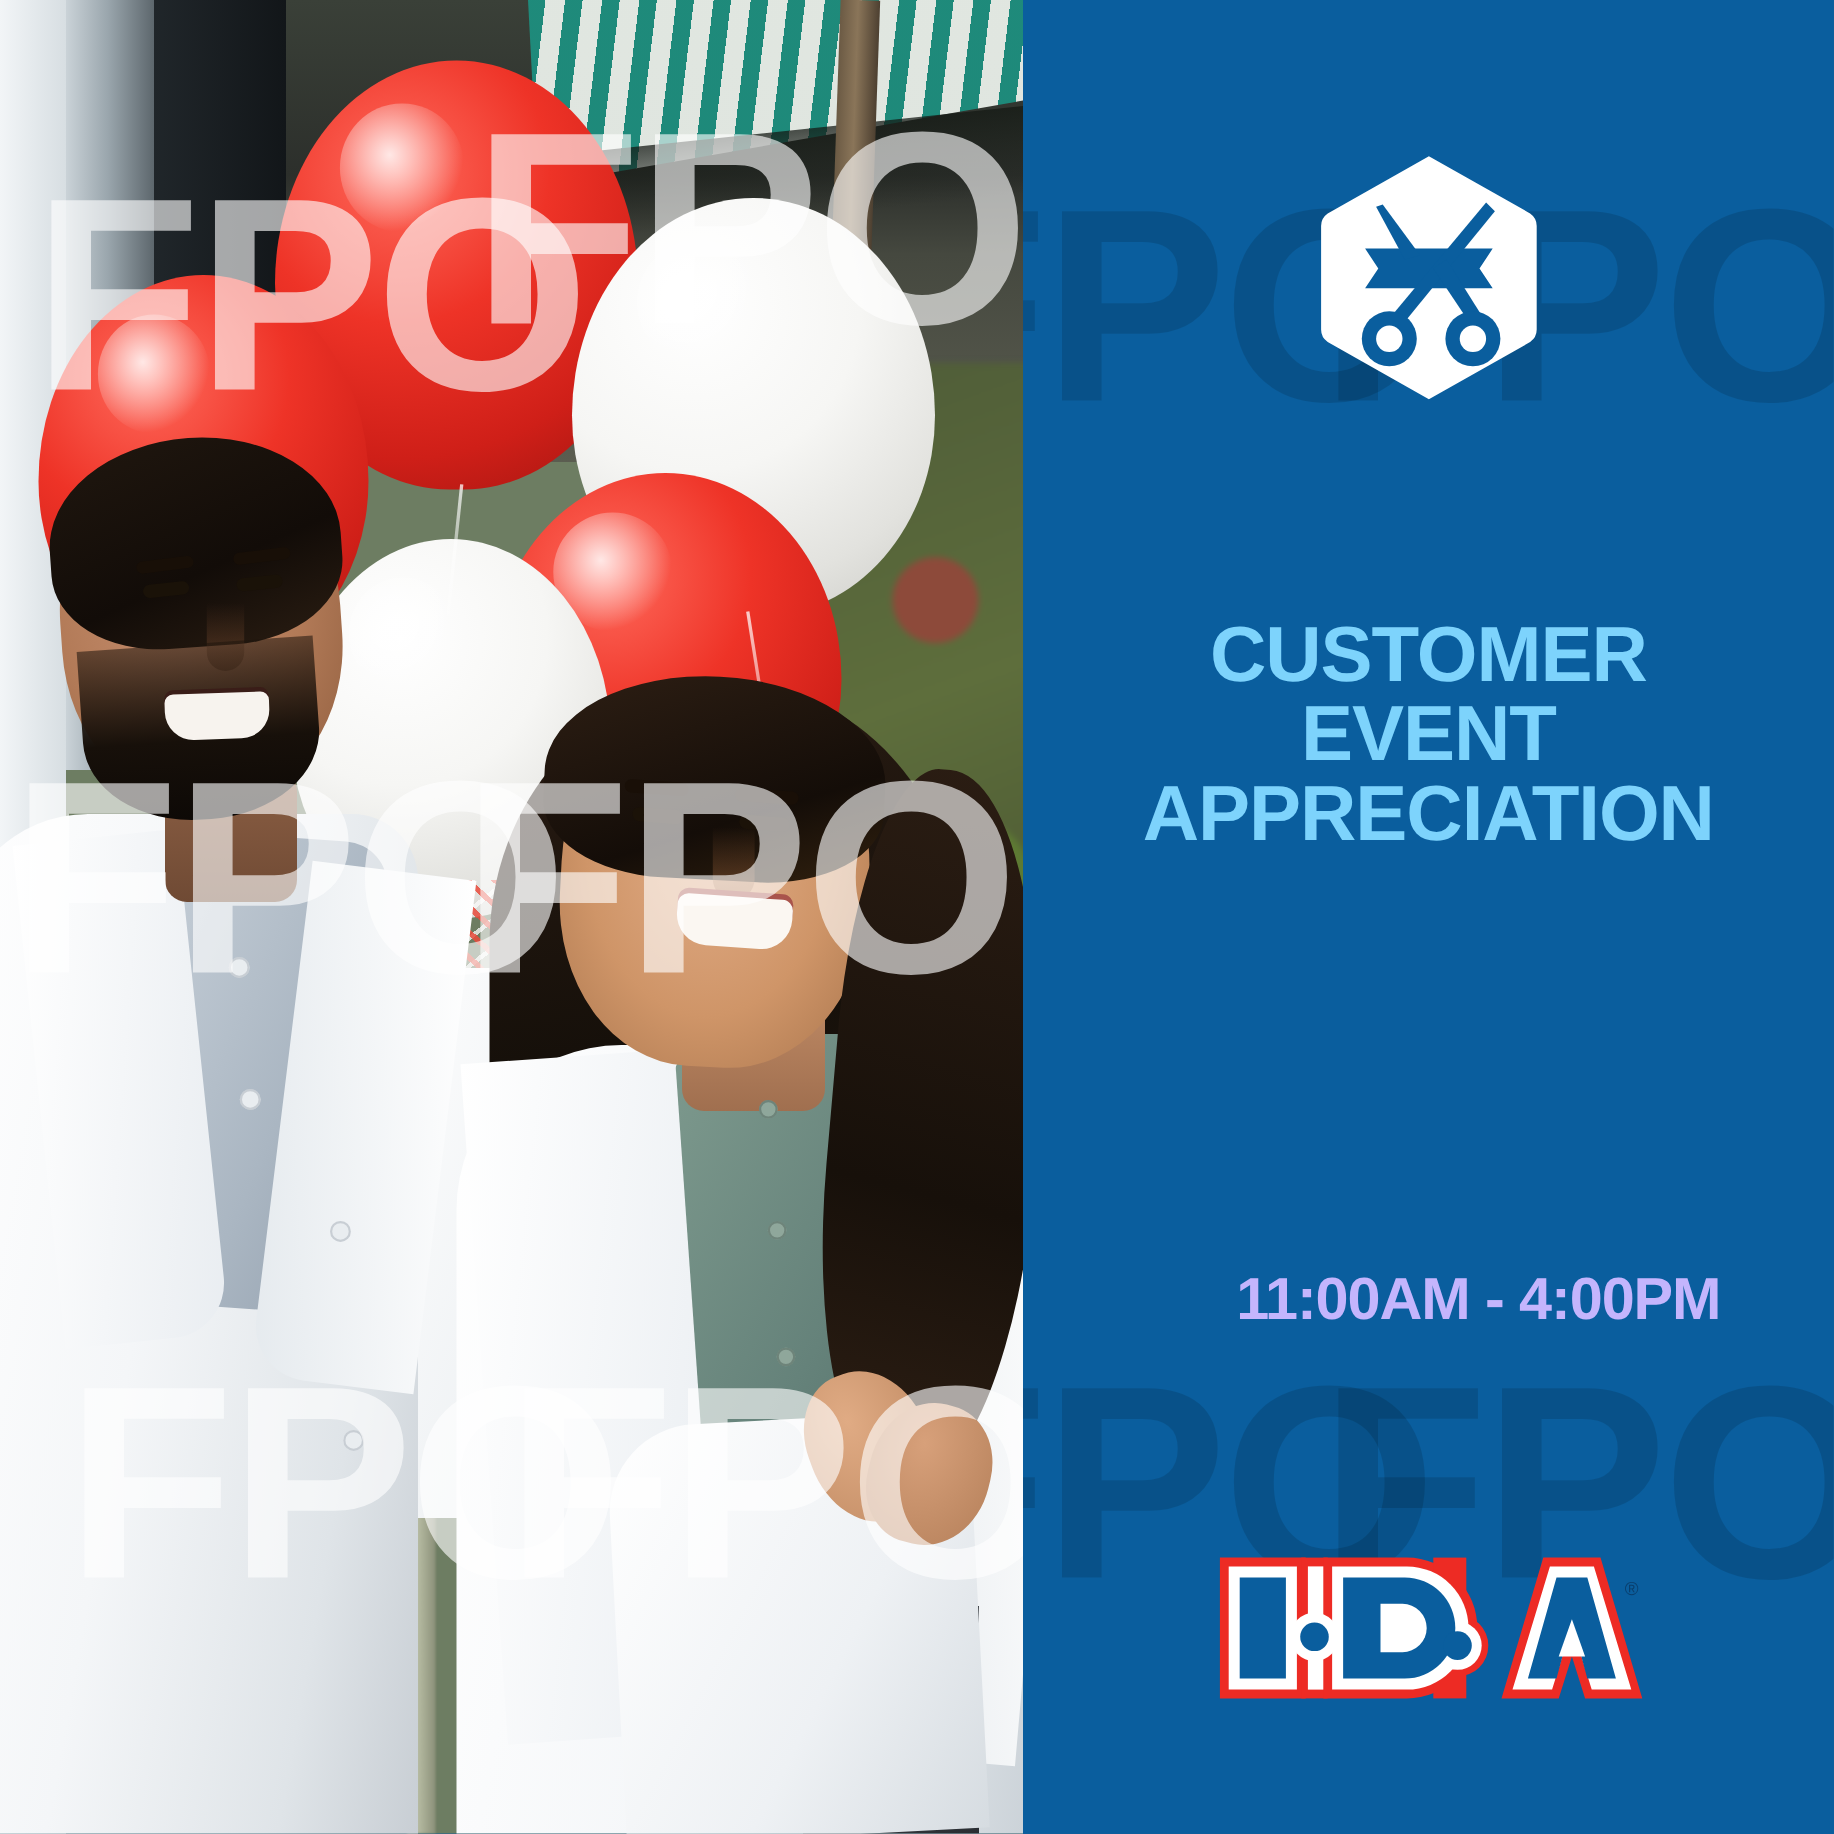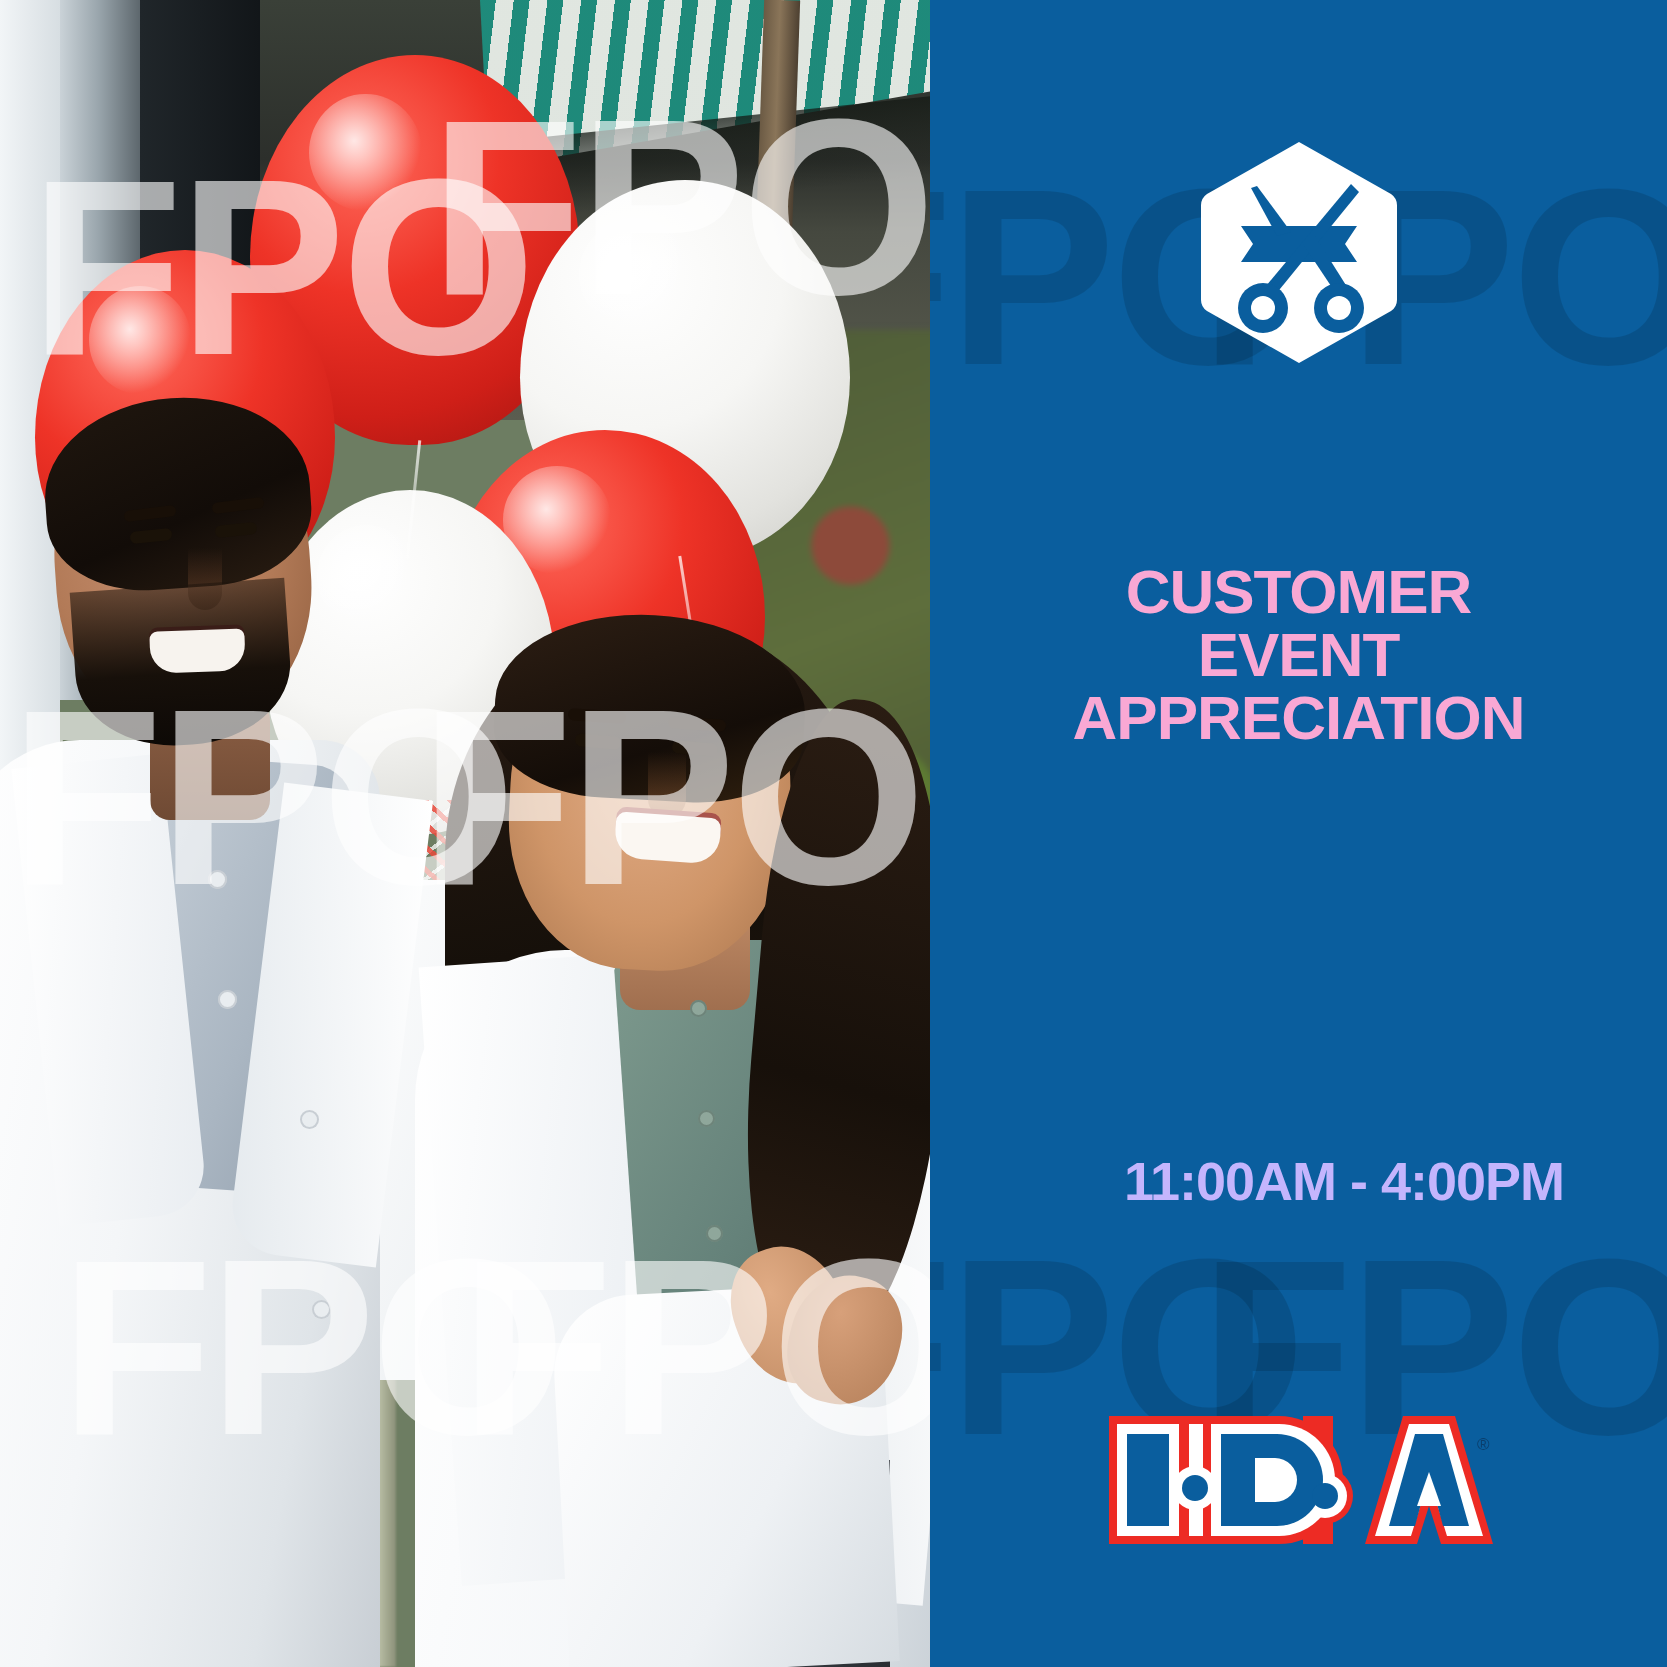--- a/index.html
+++ b/index.html
@@ -317,23 +317,23 @@
   #badge{
     position:absolute; left:50%; top:140px;
     transform:translateX(-50%);
     width:200px; height:225px;
   }
 
   
   #headline{
     position:absolute; left:0; top:560px; width:737px;
     text-align:center;
-    color:#f9a8d4;
+    color:#7dd3fc;
     font-weight:700;
-    font-size:62px;
+    font-size:71px;
     line-height:1.02;
     letter-spacing:-1px;
     padding:0 22px;
   }
   #headline .l{ display:block; }
 
   
   #date-line{
     position:absolute; left:0; top:1030px; width:737px;
     text-align:center; color:#ffffff;

